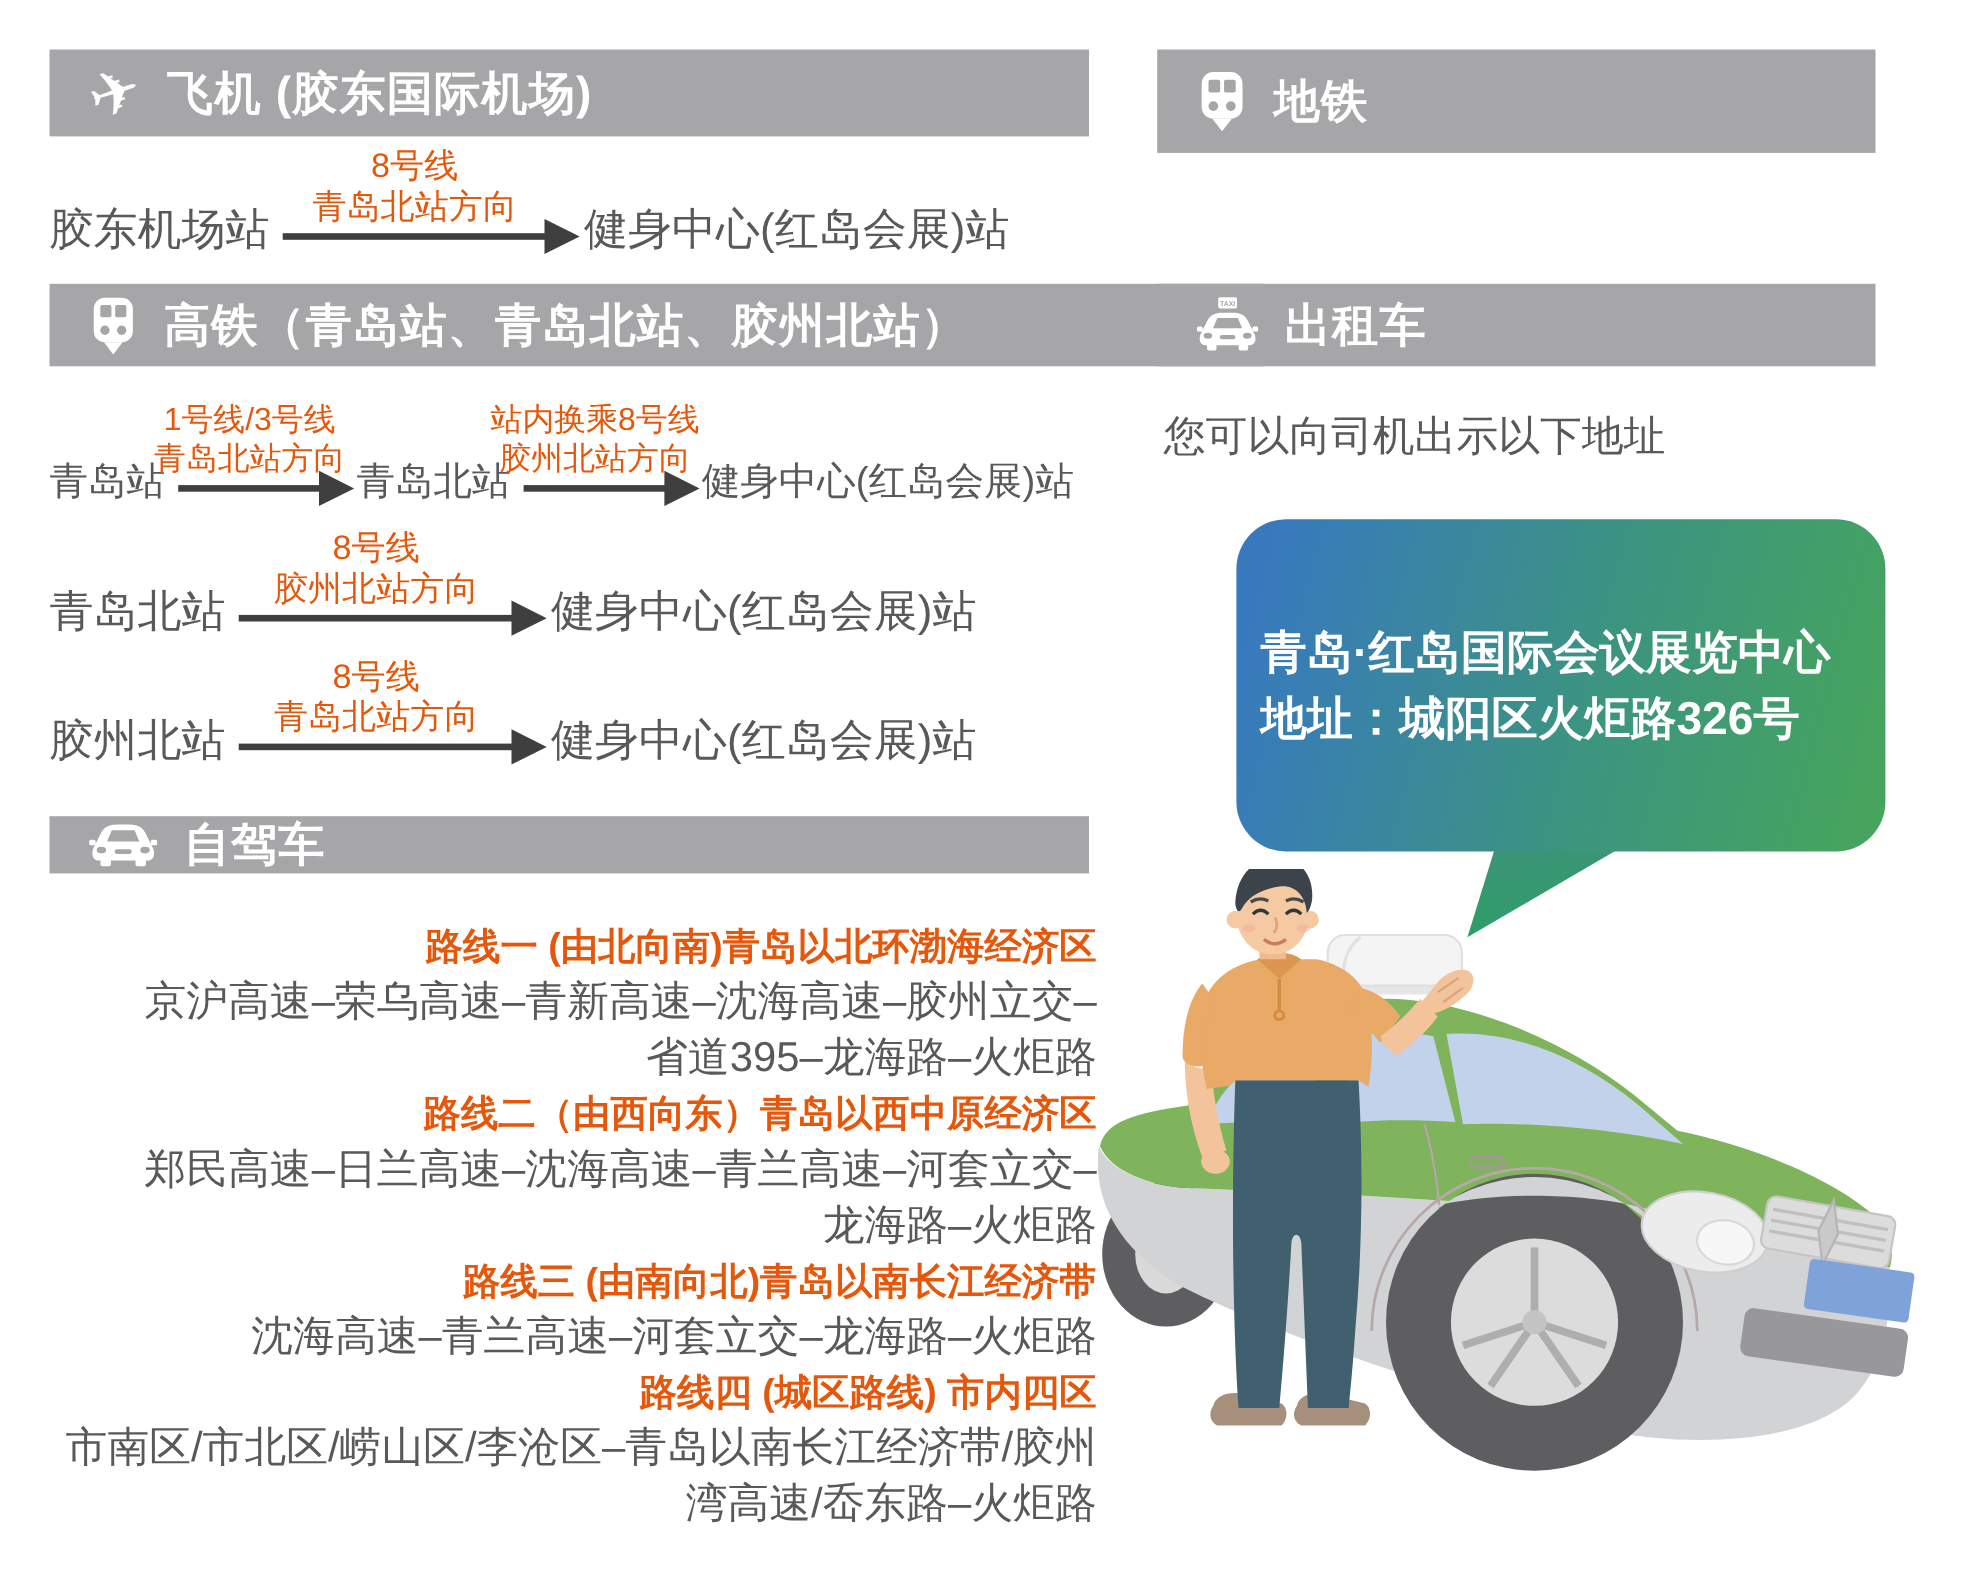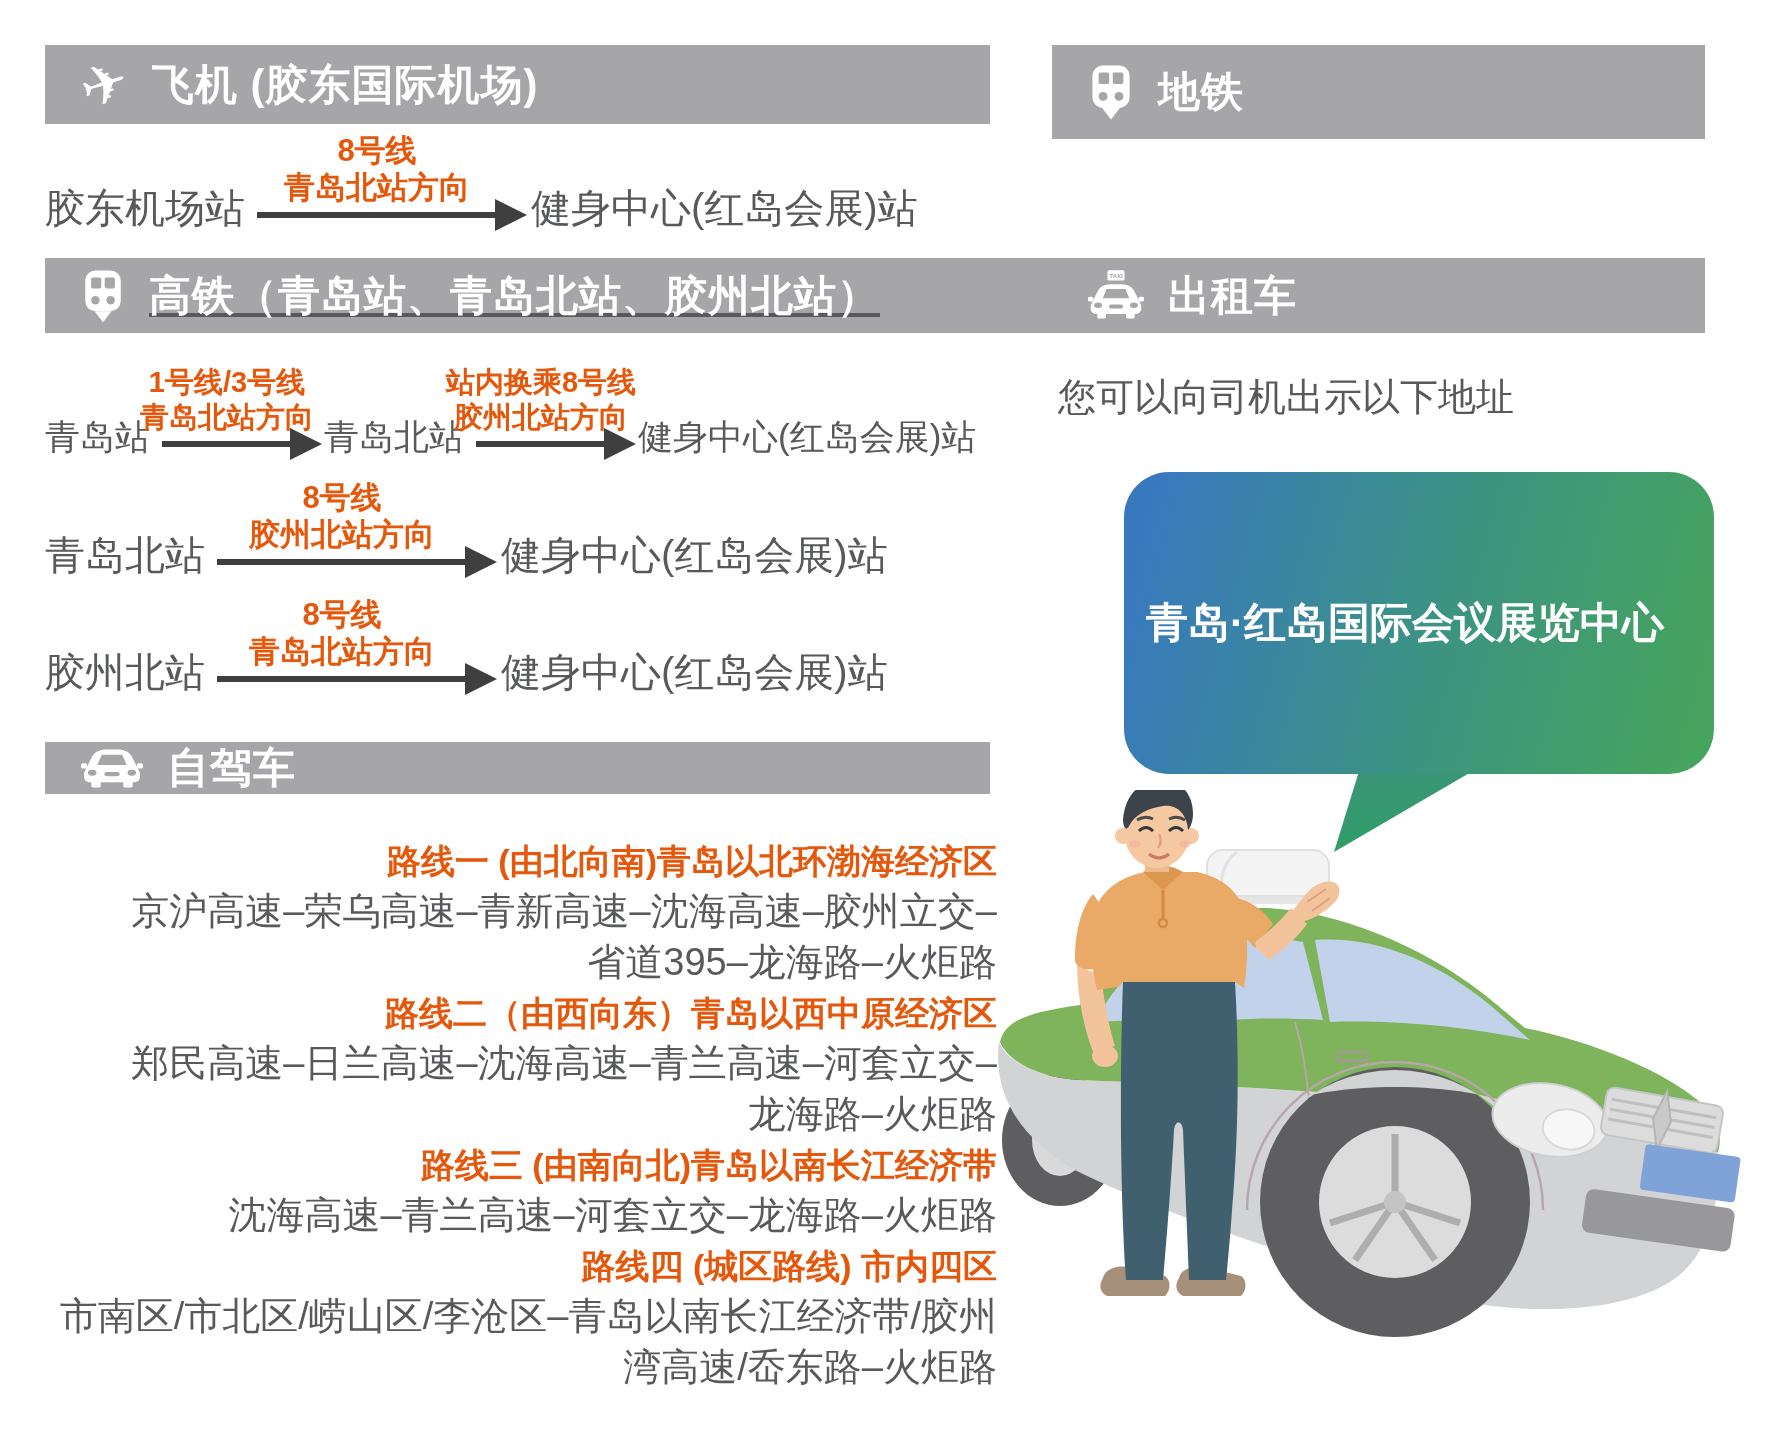--- a/index.html
+++ b/index.html
@@ -24,21 +24,21 @@
   .route-row.small .station{font-size:35px;}
   .arrow{
     position:relative;height:6px;background:#3F3F3F;margin-top:14px;flex:none;
   }
   .arrow::after{
     content:"";position:absolute;right:-30px;top:-13px;width:0;height:0;
     border-left:32px solid #3F3F3F;border-top:16px solid transparent;border-bottom:16px solid transparent;
   }
   .arrow .alabel{
     position:absolute;bottom:12px;left:50%;transform:translateX(-50%);
-    text-align:center;color:#E5580B;font-weight:bold;font-size:31px;line-height:37px;white-space:nowrap;
+    text-align:center;color:#E5580B;font-weight:normal;font-size:31px;line-height:37px;white-space:nowrap;
   }
   .route-row.small .arrow .alabel{font-size:29px;line-height:35px;}
   .w240{width:240px;} .w130{width:130px;} .w250{width:250px;}
   
   .drive-block{position:absolute;left:45px;top:836px;width:952px;text-align:right;}
   .dtitle{font-size:34px;font-weight:bold;color:#E5580B;line-height:50px;}
   .dline{font-size:38px;color:#58595B;line-height:51px;word-break:break-all;}
   
   .metro-line{position:absolute;left:1058px;top:158px;font-size:37px;line-height:50px;white-space:nowrap;}
   .metro-line .hl{color:#E5580B;font-weight:bold;}
@@ -67,21 +67,21 @@
     <span class="station">胶东机场站</span>
     <div class="arrow w240">
       <div class="alabel">
         <div>8号线</div>
         <div>青岛北站方向</div>
       </div>
     </div>
     <span class="station" style="margin-left:22px;">健身中心(红岛会展)站</span>
   </div>
 
-  <div class="bar" style="left:45px;top:258px;width:1104px;height:75px;text-decoration:underline;">
+  <div class="bar" style="left:45px;top:258px;width:1104px;height:75px;">
     <svg width="44" height="56" viewBox="0 0 52 64">
       <rect x="5" y="2" width="42" height="48" rx="12" fill="#ffffff"></rect>
       <rect x="12" y="10" width="12" height="13" rx="2" fill="#A6A6A8"></rect>
       <rect x="28" y="10" width="12" height="13" rx="2" fill="#A6A6A8"></rect>
       <circle cx="17" cy="37" r="5" fill="#A6A6A8"></circle>
       <circle cx="35" cy="37" r="5" fill="#A6A6A8"></circle>
       <path d="M16,50 L36,50 L26,63 Z" fill="#ffffff"></path>
     </svg>
     <span class="bar-title">高铁（青岛站、青岛北站、胶州北站）</span>
   </div>
@@ -182,20 +182,21 @@
       <ellipse cx="59" cy="45" rx="5" ry="3.5" fill="#A6A6A8"></ellipse>
       <rect x="27" y="44" width="18" height="5" rx="2.5" fill="#A6A6A8"></rect>
     </svg>
     <span class="bar-title">出租车</span>
   </div>
 
   <div class="taxi-note">您可以向司机出示以下地址</div>
 
   <div class="bubble">
     <div>青岛·红岛国际会议展览中心</div>
+    <div>地址：城阳区火炬路326号</div>
   </div>
   <svg class="bubble-tail" width="160" height="88" viewBox="0 0 160 88">
     <defs>
       <linearGradient id="tg" x1="0" y1="0" x2="0.2" y2="1">
         <stop offset="0" stop-color="#3D9379"></stop>
         <stop offset="1" stop-color="#2F9E68"></stop>
       </linearGradient>
     </defs>
     <polygon points="30,0 148,0 4,84" fill="url(#tg)"></polygon>
   </svg>

